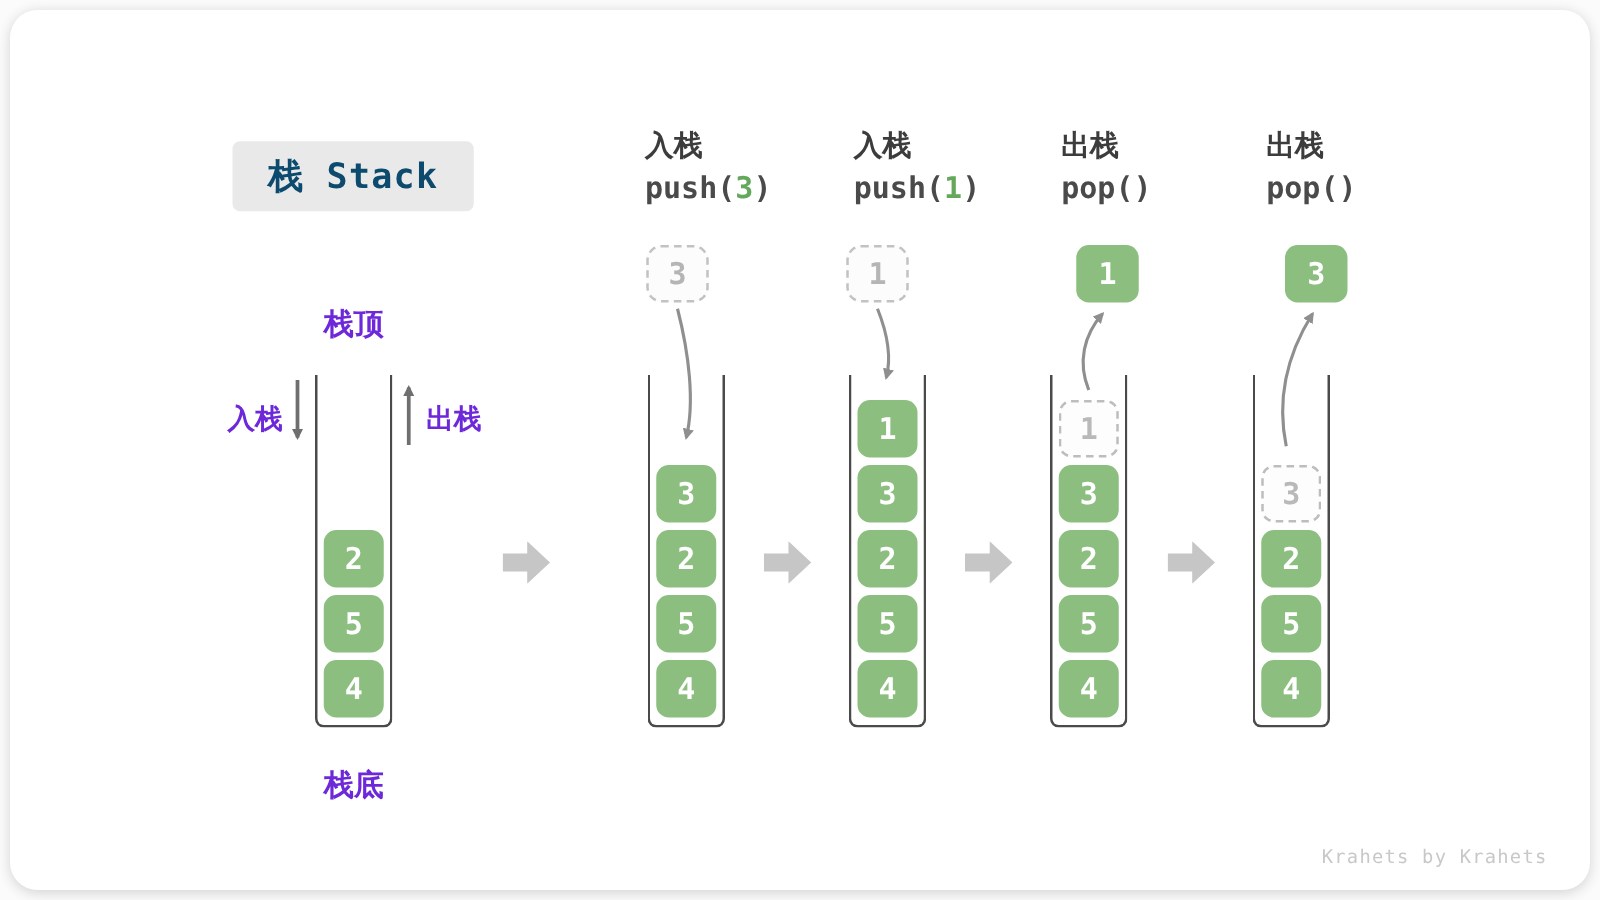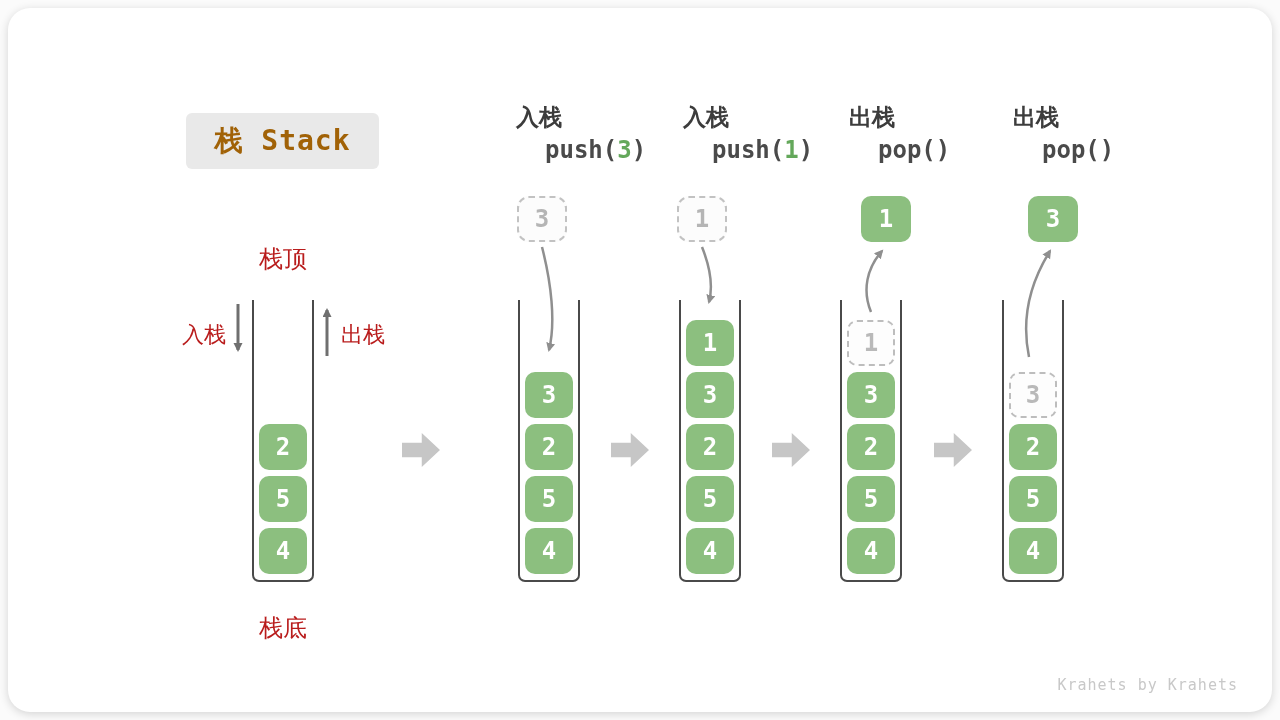--- a/index.html
+++ b/index.html
@@ -4,31 +4,31 @@
 <style>
   html,body{margin:0;padding:0;background:#fbfbfb;}
   .stage{position:relative;width:1280px;height:720px;overflow:hidden;
          font-family:"DejaVu Sans",sans-serif;}
   .card{position:absolute;left:8px;top:8px;right:8px;bottom:8px;background:#ffffff;
         border-radius:22px;box-shadow:0 2px 10px rgba(0,0,0,0.16);}
 
   .title-box{position:absolute;left:186px;top:113px;width:193px;height:56px;
              background:#e9e9e9;border-radius:6px;display:flex;align-items:center;
              justify-content:center;}
-  .title-box span{font:700 28px "DejaVu Sans Mono",monospace;color:#a16207;letter-spacing:1px;}
+  .title-box span{font:700 28px "DejaVu Sans Mono",monospace;color:#0c4a6e;letter-spacing:1px;}
 
-  .cn-label{position:absolute;font-weight:400;color:#b91c1c;}
+  .cn-label{position:absolute;font-weight:700;color:#6d28d9;}
   .lab-top{left:233px;top:243px;width:100px;text-align:center;font-size:24px;}
   .lab-bottom{left:233px;top:612px;width:100px;text-align:center;font-size:24px;}
   .lab-push{left:178px;top:320px;width:48px;text-align:right;font-size:22px;}
   .lab-pop{left:341px;top:320px;width:48px;text-align:left;font-size:22px;}
 
   .col-header{position:absolute;top:106px;display:flex;flex-direction:column;gap:9px;}
   .col-header .op{font:700 23px "DejaVu Sans",sans-serif;color:#3c3c3c;line-height:1;}
-  .col-header .code{font:700 24px "DejaVu Sans Mono",monospace;color:#4a4a4a;line-height:1;margin-left:29px;}
+  .col-header .code{font:700 24px "DejaVu Sans Mono",monospace;color:#4a4a4a;line-height:1;}
   .col-header .code .arg{color:#64a85b;}
 
   .stack-container{position:absolute;width:62px;height:282px;box-sizing:border-box;
                    border-left:2px solid #4a4a4a;border-right:2px solid #4a4a4a;
                    border-bottom:2px solid #4a4a4a;border-radius:0 0 7px 7px;background:#fff;}
 
   .elem{position:absolute;width:48px;height:46px;box-sizing:border-box;background:#8cbf7f;
         border-radius:10px;color:#ffffff;font:700 24px "DejaVu Sans Mono",monospace;
         display:flex;align-items:center;justify-content:center;}
   .elem.ghost{background:#fdfdfd;border:2px dashed #bdbdbd;color:#b9b9b9;}

